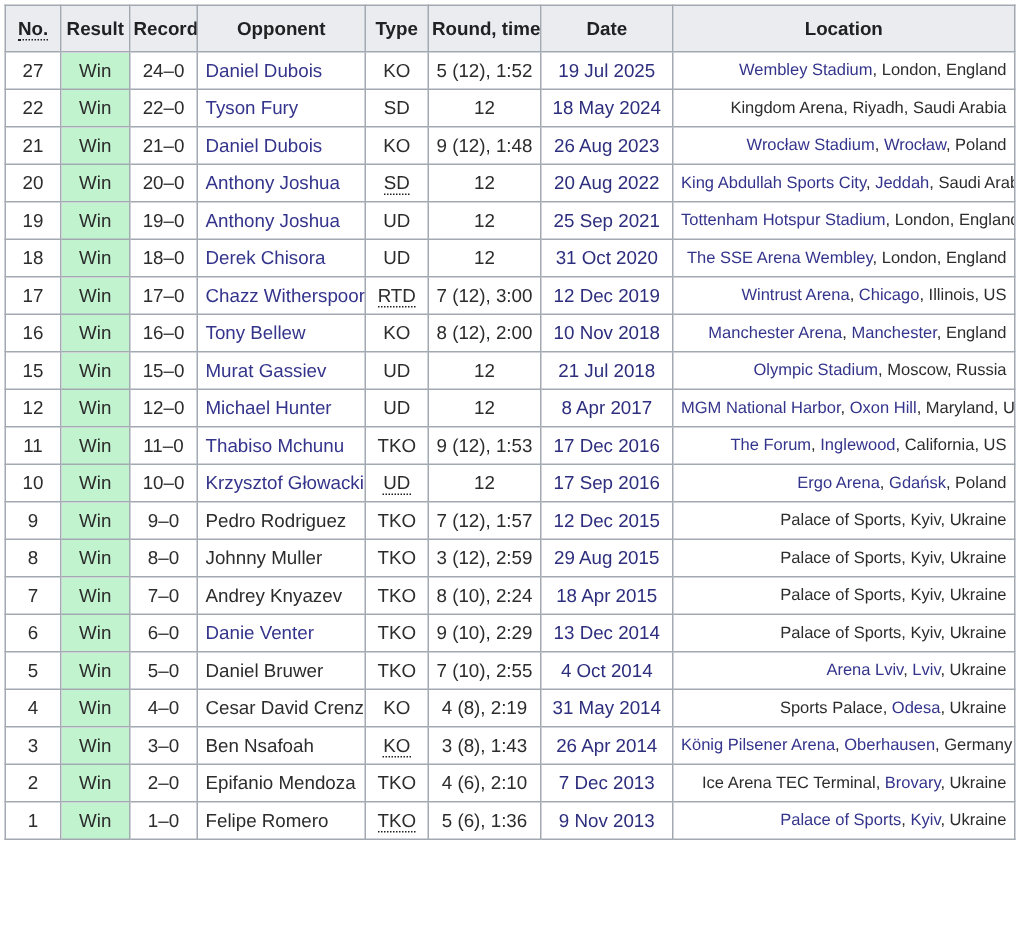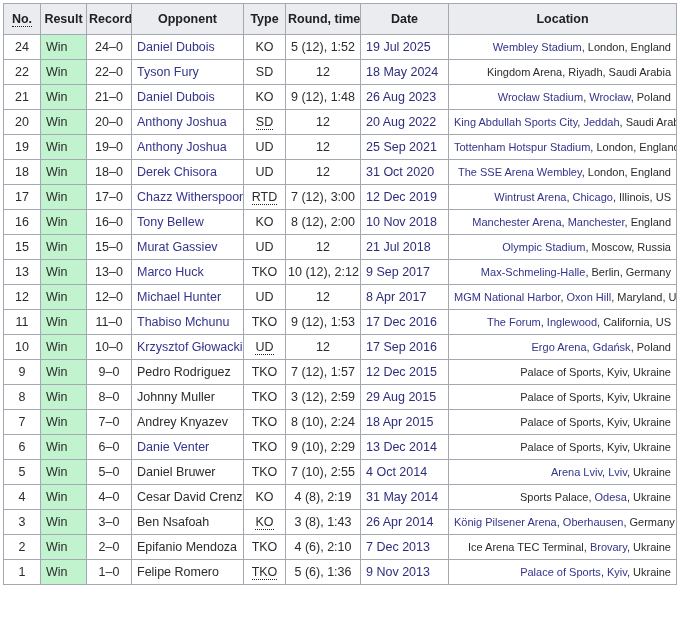--- a/index.html
+++ b/index.html
@@ -15,25 +15,25 @@
   table{border-collapse:collapse;width:674px;table-layout:fixed;}
   th,td{border:1px solid var(--border);overflow:hidden;white-space:nowrap;}
   thead th{
     background:var(--header-bg);
     font-size:12.5px;font-weight:bold;color:#202122;
     height:28px;text-align:center;padding:1px 2px;
   }
   tbody tr{height:25px;}
   td{font-size:12.5px;color:var(--text);padding:1px 5px;}
   td.c{text-align:center;padding:1px 2px;}
-  td.result-cell{background:var(--win-bg);text-align:left;}
+  td.result-cell{background:var(--win-bg);text-align:center;}
   td.location-cell{font-size:11px;text-align:right;}
   .link{color:var(--link);}
   .abbr{border-bottom:1px dotted #202122;}
-  td.date-cell{color:var(--date);text-align:left;}
+  td.date-cell{color:var(--date);text-align:center;}
 </style>
 </head>
 <body>
 
 <table id="record-table">
   <colgroup>
     <col style="width:37px">
       <col style="width:46px">
       <col style="width:45px">
     <col style="width:112px">
@@ -49,21 +49,21 @@
       <th>Record</th>
       <th>Opponent</th>
       <th>Type</th>
       <th>Round, time</th>
       <th>Date</th>
       <th>Location</th>
     </tr>
   </thead>
   <tbody>
       <tr>
-        <td class="c">24</td>
+        <td class="c">27</td>
         <td class="result-cell">Win</td>
         <td class="c">24–0</td>
         <td><span class="link">Daniel Dubois</span></td>
         <td class="c"><span>KO</span></td>
         <td class="c">5 (12), 1:52</td>
         <td class="date-cell">19 Jul 2025</td>
         <td class="location-cell"><span class="link">Wembley Stadium</span><span>, London, England</span></td>
       </tr>
       <tr>
         <td class="c">22</td>
@@ -139,30 +139,20 @@
         <td class="c">15</td>
         <td class="result-cell">Win</td>
         <td class="c">15–0</td>
         <td><span class="link">Murat Gassiev</span></td>
         <td class="c"><span>UD</span></td>
         <td class="c">12</td>
         <td class="date-cell">21 Jul 2018</td>
         <td class="location-cell"><span class="link">Olympic Stadium</span><span>, Moscow, Russia</span></td>
       </tr>
       <tr>
-        <td class="c">13</td>
-        <td class="result-cell">Win</td>
-        <td class="c">13–0</td>
-        <td><span class="link">Marco Huck</span></td>
-        <td class="c"><span>TKO</span></td>
-        <td class="c">10 (12), 2:12</td>
-        <td class="date-cell">9 Sep 2017</td>
-        <td class="location-cell"><span class="link">Max-Schmeling-Halle</span><span>, Berlin, Germany</span></td>
-      </tr>
-      <tr>
         <td class="c">12</td>
         <td class="result-cell">Win</td>
         <td class="c">12–0</td>
         <td><span class="link">Michael Hunter</span></td>
         <td class="c"><span>UD</span></td>
         <td class="c">12</td>
         <td class="date-cell">8 Apr 2017</td>
         <td class="location-cell"><span class="link">MGM National Harbor</span><span>, </span><span class="link">Oxon Hill</span><span>, Maryland, US</span></td>
       </tr>
       <tr>

